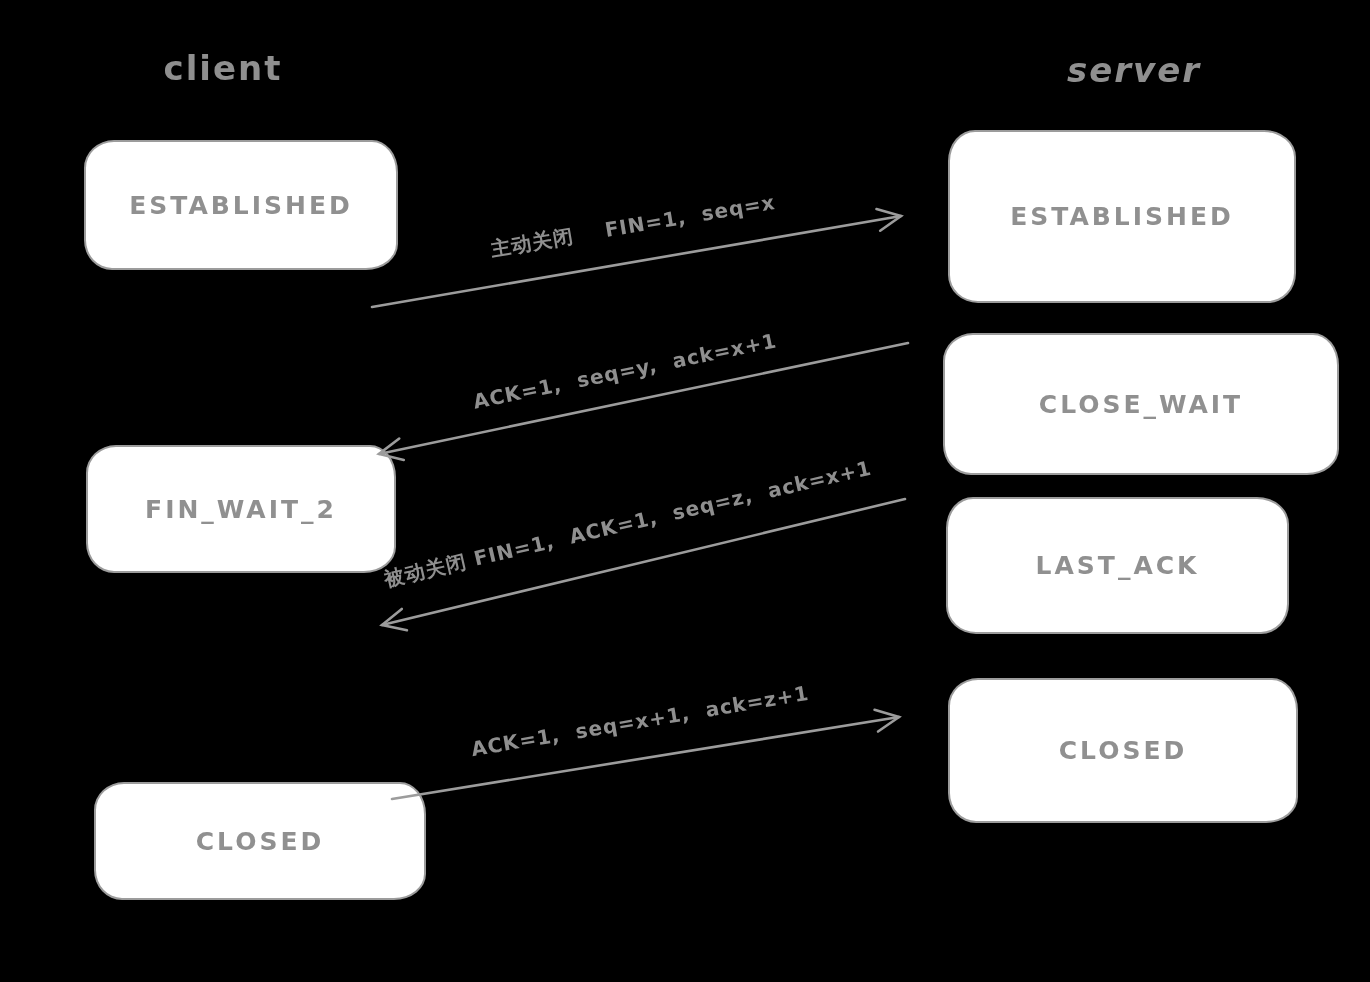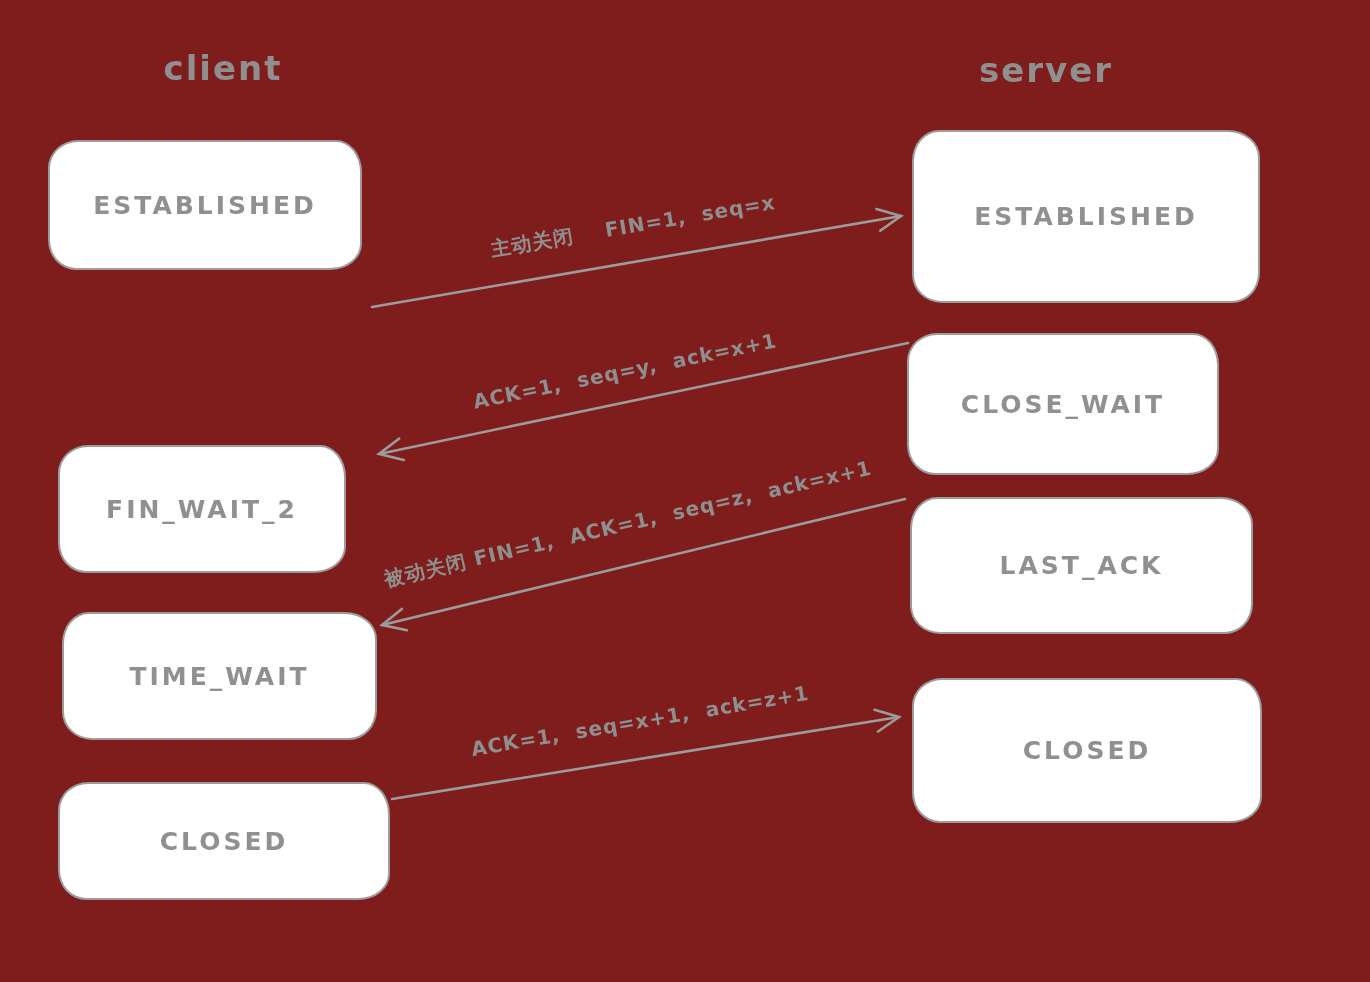--- a/index.html
+++ b/index.html
@@ -1,20 +1,20 @@
 <!DOCTYPE html>
 <html><head>
 <meta charset="utf-8">
 <style>
   html, body { margin: 0; padding: 0; background: #ffffff; }
   .stage {
     position: relative;
     width: 1370px;
     height: 982px;
-    background: #7f1d1d;
+    background: #000000;
     overflow: hidden;
     font-family: "DejaVu Sans", "Liberation Sans", sans-serif;
   }
   .col-title {
     position: absolute;
     color: #8f8f8f;
     font-size: 34px;
     font-weight: 600;
     letter-spacing: 2px;
     transform: translateX(-50%);
@@ -26,20 +26,21 @@
     border: 2.5px solid #9c9c9c;
     background: #ffffff;
     display: flex;
     align-items: center;
     justify-content: center;
     color: #909090;
     font-size: 25px;
     font-weight: 600;
     letter-spacing: 3px;
     white-space: nowrap;
+    margin-left: 36px;
   }
   .r1 { border-radius: 30px 26px 32px 28px / 28px 32px 26px 30px; }
   .r2 { border-radius: 27px 32px 28px 30px / 31px 27px 30px 28px; }
   .arrow-layer {
     position: absolute;
     left: 0; top: 0;
     pointer-events: none;
   }
   .msg-label {
     position: absolute;
@@ -50,29 +51,28 @@
     white-space: pre;
     transform-origin: center center;
   }
 </style>
 </head>
 <body>
 
 <div class="stage">
 
   <div class="col-title" style="left:223px; top:48px;">client</div>
-  <div class="col-title" style="left:1046px; top:50px;">server</div>
+  <div class="col-title" style="left:1134px; top:50px;font-style:italic;">server</div>
 
   <div class="state-box r1" style="left:48px;  top:140px; width:314px; height:130px;">ESTABLISHED</div>
-  <div class="state-box r1" style="left:58px;  top:445px; width:288px; height:128px;">FIN_WAIT_2</div>
-  <div class="state-box r2" style="left:62px;  top:612px; width:315px; height:128px;">TIME_WAIT</div>
+  <div class="state-box r1" style="left:50px;  top:445px; width:310px; height:128px;">FIN_WAIT_2</div>
   <div class="state-box r1" style="left:58px;  top:782px; width:332px; height:118px;">CLOSED</div>
 
   <div class="state-box r2" style="left:912px; top:130px; width:348px; height:173px;">ESTABLISHED</div>
-  <div class="state-box r1" style="left:907px; top:333px; width:312px; height:142px;">CLOSE_WAIT</div>
+  <div class="state-box r1" style="left:907px; top:333px; width:396px; height:142px;">CLOSE_WAIT</div>
   <div class="state-box r2" style="left:910px; top:497px; width:343px; height:137px;">LAST_ACK</div>
   <div class="state-box r1" style="left:912px; top:678px; width:350px; height:145px;">CLOSED</div>
 
   <svg class="arrow-layer" width="1370" height="982" viewBox="0 0 1370 982">
     <defs>
       <marker id="arrowhead" markerUnits="userSpaceOnUse" markerWidth="36" markerHeight="36" refX="29" refY="18" orient="auto">
         <path d="M6,7 L29,18 L6,29" fill="none" stroke="#9c9c9c" stroke-width="2.6" stroke-linecap="round"></path>
       </marker>
     </defs>
     <line x1="372" y1="307" x2="901" y2="216" stroke="#9c9c9c" stroke-width="2.6" stroke-linecap="round" marker-end="url(#arrowhead)"></line>

